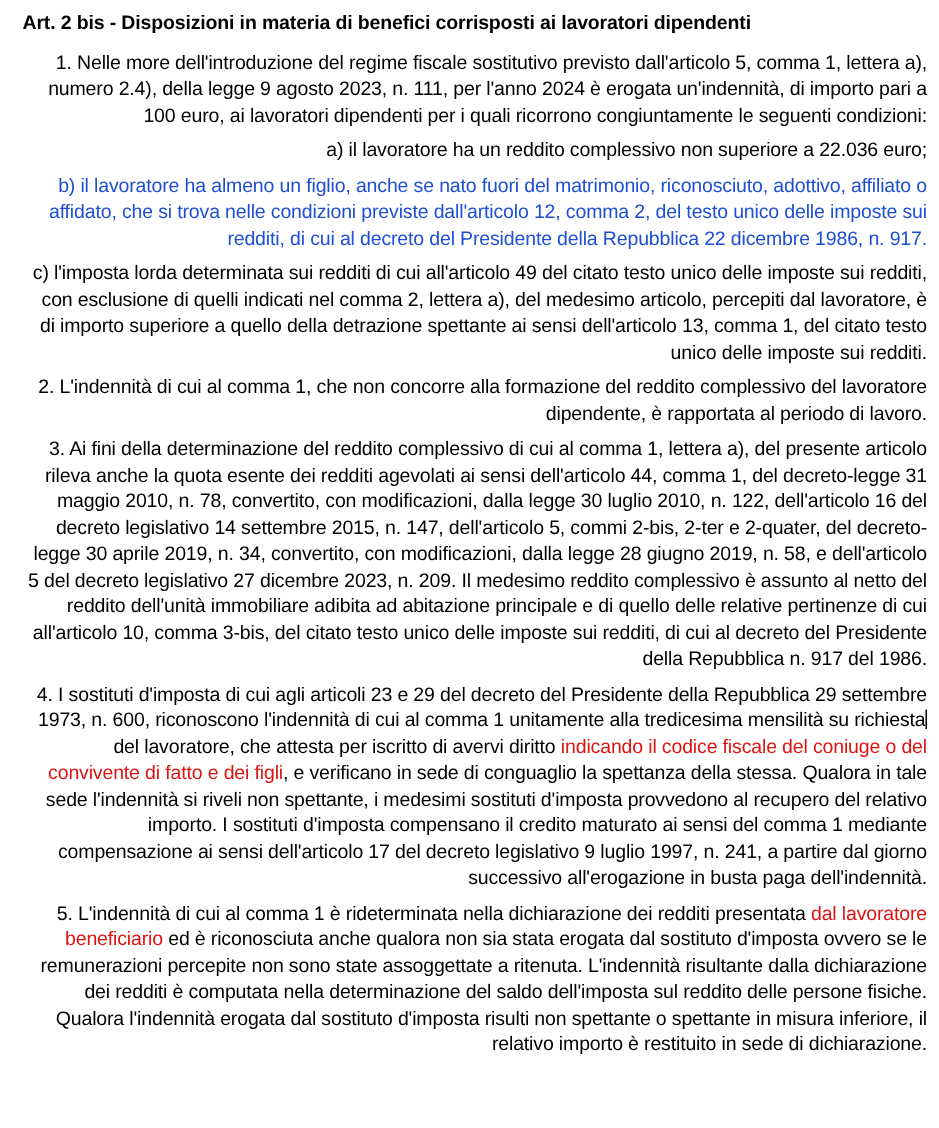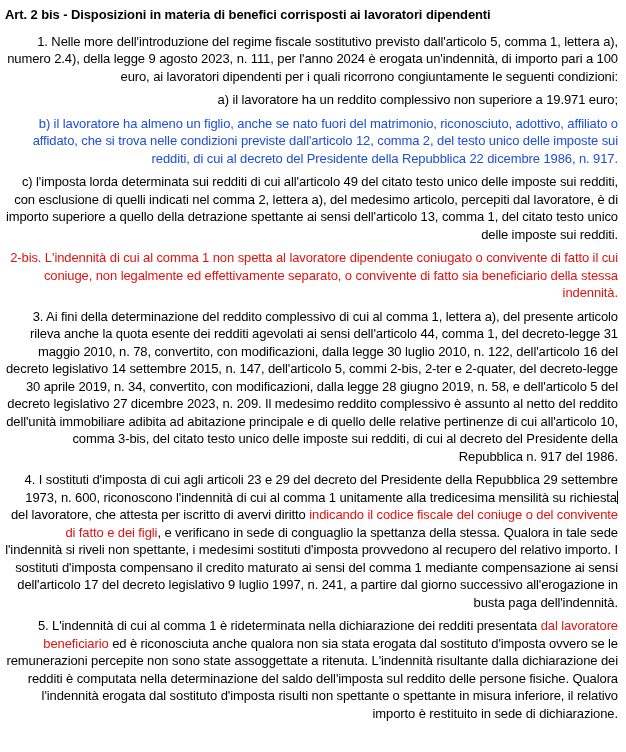--- a/index.html
+++ b/index.html
@@ -10,21 +10,21 @@
   body {
     width: 626px;
     height: 752px;
     overflow: hidden;
     font-family: "Liberation Sans", "DejaVu Sans", sans-serif;
   }
   .page {
     box-sizing: border-box;
     width: 626px;
     height: 752px;
-    padding: 6px 8px 0 5px;
+    padding: 6px 8px 0 15px;
     background: #ffffff;
   }
   .doc-title {
     font-size: 13px;
     font-weight: bold;
     color: #000000;
     line-height: 17.5px;
     margin: 0 0 9px 0;
     white-space: pre-wrap;
     letter-spacing: -0.1px;
@@ -46,21 +46,21 @@
     vertical-align: -2px;
   }
 </style>
 </head>
 <body>
 
 <div class="page">
   <div class="doc-title">Art. 2 bis - Disposizioni in materia di benefici corrisposti ai lavoratori dipendenti</div>
   <div>
       <p class="para"><span style="color: rgb(0, 0, 0);"> 1. Nelle more dell'introduzione del regime fiscale sostitutivo previsto dall'articolo 5, comma 1, lettera a), numero 2.4), della legge 9 agosto 2023, n. 111, per l'anno 2024 è erogata un'indennità, di importo pari a 100 euro, ai lavoratori dipendenti per i quali ricorrono congiuntamente le seguenti condizioni:</span></p>
-      <p class="para"><span style="color: rgb(0, 0, 0);"> a) il lavoratore ha un reddito complessivo non superiore a 19.971 euro;</span></p>
+      <p class="para"><span style="color: rgb(0, 0, 0);"> a) il lavoratore ha un reddito complessivo non superiore a 22.036 euro;</span></p>
       <p class="para"><span style="color: #1d4ed8;">b) il lavoratore ha almeno un figlio, anche se nato fuori del matrimonio, riconosciuto, adottivo, affiliato o affidato, che si trova nelle condizioni previste dall'articolo 12, comma 2, del testo unico delle imposte sui redditi, di cui al decreto del Presidente della Repubblica 22 dicembre 1986, n. 917.</span></p>
       <p class="para"><span style="color: rgb(0, 0, 0);"> c) l'imposta lorda determinata sui redditi di cui all'articolo 49 del citato testo unico delle imposte sui redditi, con esclusione di quelli indicati nel comma 2, lettera a), del medesimo articolo, percepiti dal lavoratore, è di importo superiore a quello della detrazione spettante ai sensi dell'articolo 13, comma 1, del citato testo unico delle imposte sui redditi.</span></p>
-      <p class="para"><span style="color: rgb(224, 19, 16);">2-bis. L'indennità di cui al comma 1 non spetta al lavoratore dipendente coniugato o convivente di fatto il cui coniuge, non legalmente ed effettivamente separato, o convivente di fatto sia beneficiario della stessa indennità.</span></p>
+      <p class="para"><span style="color: rgb(0, 0, 0);"> 2. L'indennità di cui al comma 1, che non concorre alla formazione del reddito complessivo del lavoratore dipendente, è rapportata al periodo di lavoro.</span></p>
       <p class="para"><span style="color: rgb(0, 0, 0);">3. Ai fini della determinazione del reddito complessivo di cui al comma 1, lettera a), del presente articolo rileva anche la quota esente dei redditi agevolati ai sensi dell'articolo 44, comma 1, del decreto-legge 31 maggio 2010, n. 78, convertito, con modificazioni, dalla legge 30 luglio 2010, n. 122, dell'articolo 16 del decreto legislativo 14 settembre 2015, n. 147, dell'articolo 5, commi 2-bis, 2-ter e 2-quater, del decreto-legge 30 aprile 2019, n. 34, convertito, con modificazioni, dalla legge 28 giugno 2019, n. 58, e dell'articolo 5 del decreto legislativo 27 dicembre 2023, n. 209. Il medesimo reddito complessivo è assunto al netto del reddito dell'unità immobiliare adibita ad abitazione principale e di quello delle relative pertinenze di cui all'articolo 10, comma 3-bis, del citato testo unico delle imposte sui redditi, di cui al decreto del Presidente della Repubblica n. 917 del 1986.</span></p>
       <p class="para"><span style="color: rgb(0, 0, 0);"> 4. I sostituti d'imposta di cui agli articoli 23 e 29 del decreto del Presidente della Repubblica 29 settembre 1973, n. 600, riconoscono l'indennità di cui al comma 1 unitamente alla tredicesima mensilità su richiesta</span><span class="caret"></span><span style="color: rgb(0, 0, 0);"> del lavoratore, che attesta per iscritto di avervi diritto </span><span style="color: rgb(224, 19, 16);">indicando il codice fiscale del coniuge o del convivente di fatto e dei figli</span><span style="color: rgb(0, 0, 0);">, e verificano in sede di conguaglio la spettanza della stessa. Qualora in tale sede l'indennità si riveli non spettante, i medesimi sostituti d'imposta provvedono al recupero del relativo importo. I sostituti d'imposta compensano il credito maturato ai sensi del comma 1 mediante compensazione ai sensi dell'articolo 17 del decreto legislativo 9 luglio 1997, n. 241, a partire dal giorno successivo all'erogazione in busta paga dell'indennità.</span></p>
       <p class="para"><span style="color: rgb(0, 0, 0);"> 5. L'indennità di cui al comma 1 è rideterminata nella dichiarazione dei redditi presentata </span><span style="color: rgb(224, 19, 16);">dal lavoratore beneficiario</span><span style="color: rgb(0, 0, 0);"> ed è riconosciuta anche qualora non sia stata erogata dal sostituto d'imposta ovvero se le remunerazioni percepite non sono state assoggettate a ritenuta. L'indennità risultante dalla dichiarazione dei redditi è computata nella determinazione del saldo dell'imposta sul reddito delle persone fisiche. Qualora l'indennità erogata dal sostituto d'imposta risulti non spettante o spettante in misura inferiore, il relativo importo è restituito in sede di dichiarazione.</span></p>
     </div>
 </div>
 
 </body></html>

